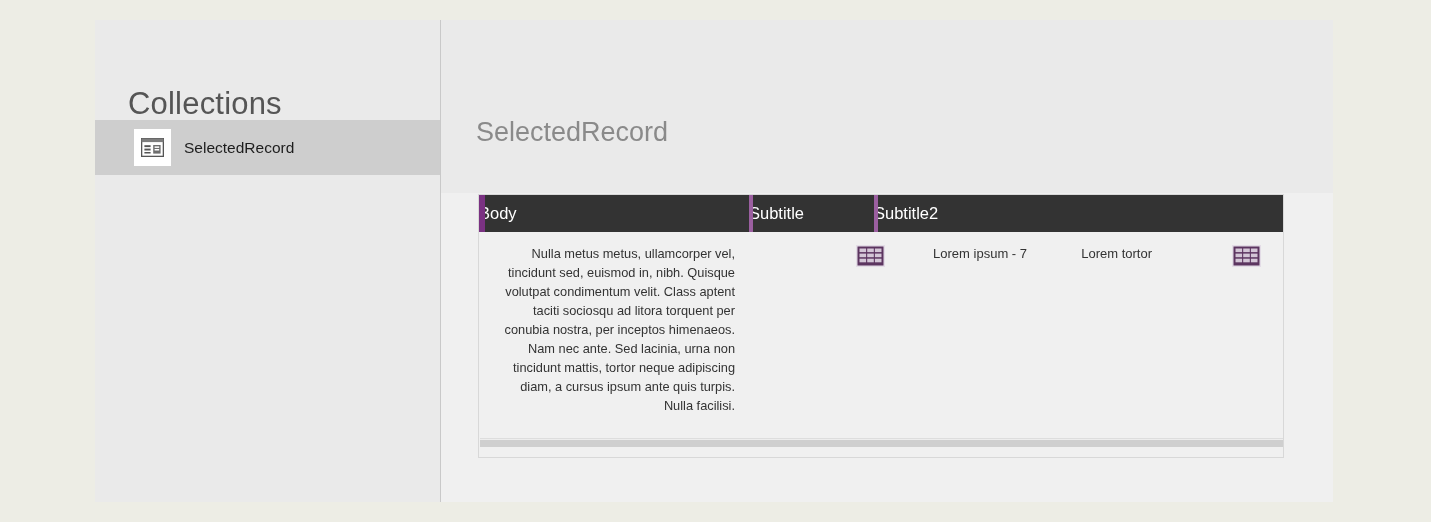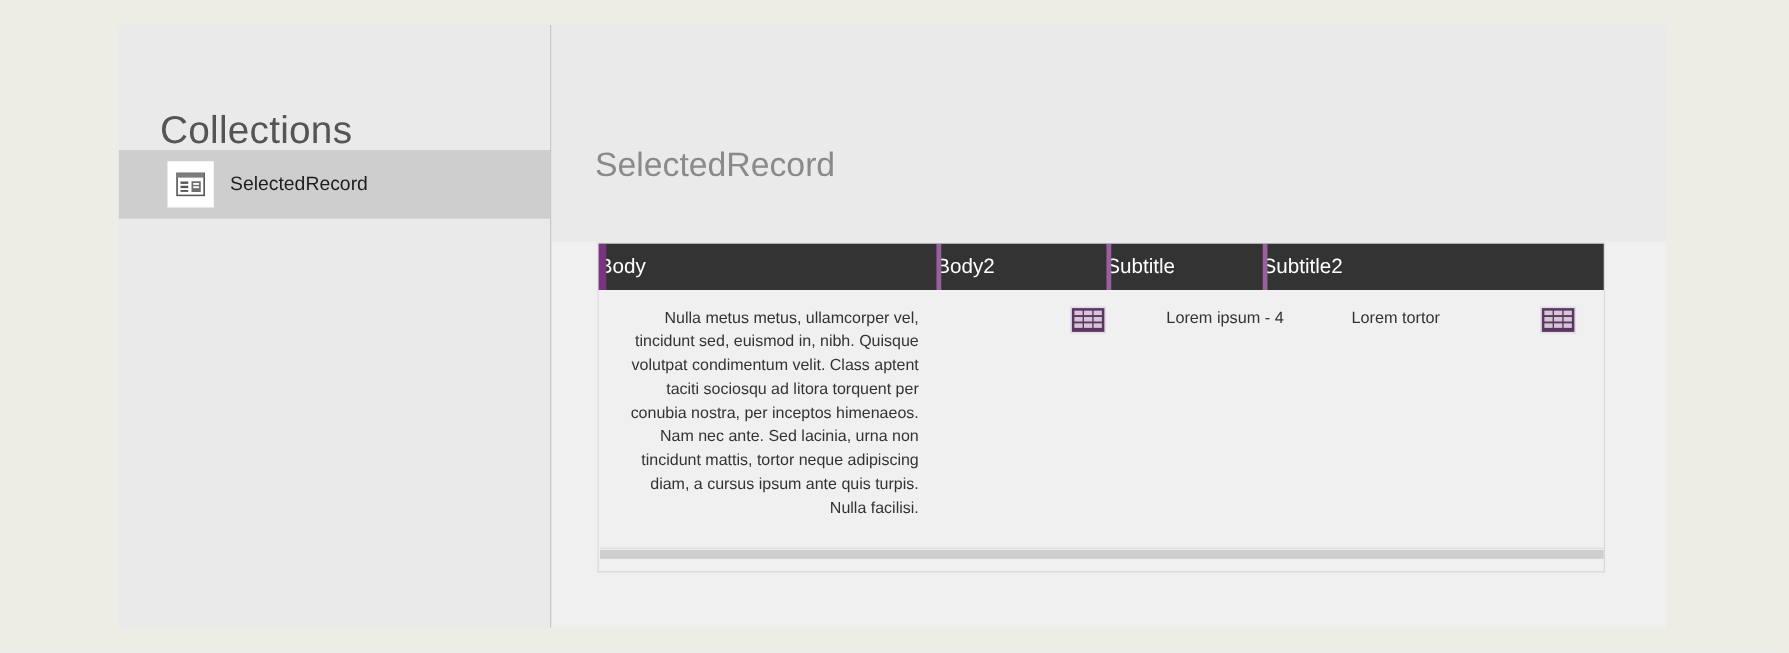--- a/index.html
+++ b/index.html
@@ -240,21 +240,20 @@
     </span>
     <span class="label">SelectedRecord</span>
   </div>
 
   <div class="content-title">SelectedRecord</div>
 
   <div class="table-wrap">
 
     <div class="table-head">
       <div class="th col-body first">Body</div>
-      <div class="th col-body2">Body2</div>
       <div class="th col-subtitle">Subtitle</div>
       <div class="th col-subtitle2">Subtitle2</div>
     </div>
 
     <div class="table-body">
       <div class="td body-cell col-body">Nulla metus metus, ullamcorper vel, tincidunt sed, euismod in, nibh. Quisque volutpat condimentum velit. Class aptent taciti sociosqu ad litora torquent per conubia nostra, per inceptos himenaeos. Nam nec ante. Sed lacinia, urna non tincidunt mattis, tortor neque adipiscing diam, a cursus ipsum ante quis turpis. Nulla facilisi.</div>
 
       <div class="td col-body2">
         <span class="grid-icon">
           <svg width="29" height="22" viewBox="0 0 29 22" aria-hidden="true">
@@ -266,21 +265,21 @@
             <rect x="3.5" y="8.6" width="6.6" height="3.6" fill="#D3C6D6"></rect>
             <rect x="11.2" y="8.6" width="6.6" height="3.6" fill="#D3C6D6"></rect>
             <rect x="18.9" y="8.6" width="6.6" height="3.6" fill="#D3C6D6"></rect>
             <rect x="3.5" y="13.7" width="6.6" height="3.6" fill="#D3C6D6"></rect>
             <rect x="11.2" y="13.7" width="6.6" height="3.6" fill="#D3C6D6"></rect>
             <rect x="18.9" y="13.7" width="6.6" height="3.6" fill="#D3C6D6"></rect>
           </svg>
         </span>
       </div>
 
-      <div class="td col-heading">Lorem ipsum - 4</div>
+      <div class="td col-heading">Lorem ipsum - 7</div>
       <div class="td col-subtitle">Lorem tortor</div>
 
       <div class="td col-subtitle2">
         <span class="grid-icon">
           <svg width="29" height="22" viewBox="0 0 29 22" aria-hidden="true">
             <rect x="0" y="0" width="29" height="22" fill="#E3DCE6"></rect>
             <rect x="1.5" y="1.5" width="26" height="19" fill="#5C3560"></rect>
             <rect x="3.5" y="3.5" width="6.6" height="3.6" fill="#D3C6D6"></rect>
             <rect x="11.2" y="3.5" width="6.6" height="3.6" fill="#D3C6D6"></rect>
             <rect x="18.9" y="3.5" width="6.6" height="3.6" fill="#D3C6D6"></rect>

